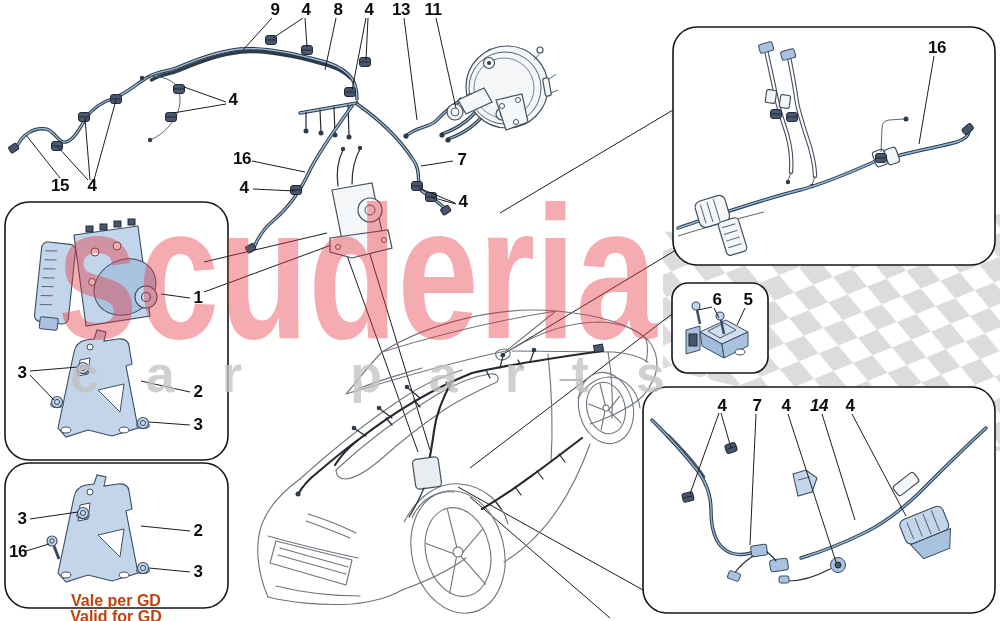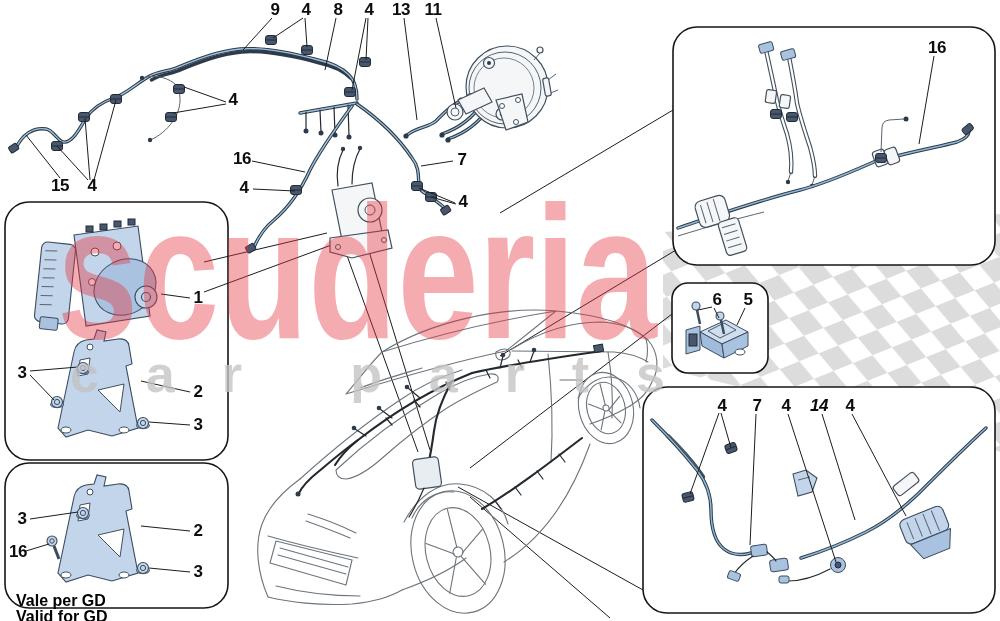--- a/index.html
+++ b/index.html
@@ -20,22 +20,22 @@
   .hthin{stroke:#23292f;stroke-width:1.2;fill:none;stroke-linecap:round;}
   .part{fill:var(--part-fill);stroke:var(--part-stroke);stroke-width:1.1;}
   .part2{fill:var(--part-fill2);stroke:var(--part-stroke);stroke-width:1;}
   .part3{fill:#cfdff0;stroke:var(--part-stroke);stroke-width:1;}
   .whitepart{fill:#f4f6f8;stroke:#42505e;stroke-width:1.2;}
   .darkpart{fill:#49576c;stroke:#202a3a;stroke-width:1;}
   .hole{fill:#fff;stroke:#42505e;stroke-width:1;}
   .dot{fill:#2c3a49;stroke:none;}
   .callout{position:absolute;transform:translate(-50%,-50%);font-weight:bold;
            font-size:17px;color:#0d0d0d;letter-spacing:-0.5px;white-space:nowrap;}
-  .note{position:absolute;width:200px;left:16px;text-align:left;font-weight:bold;
-        font-size:16px;color:#000000;}
+  .note{position:absolute;width:200px;left:16px;text-align:center;font-weight:bold;
+        font-size:16px;color:#c2410c;}
   #note1{top:592px;} #note2{top:608px;}
   .wm-brand{font-weight:bold;fill:var(--accent);opacity:0.40;}
   .wm-tag{font-weight:bold;fill:var(--tagline);opacity:0.78;}
 </style>
 </head>
 <body>
 
 <div id="stage">
 <svg width="1000" height="621" viewBox="0 0 1000 621">
   <defs>

